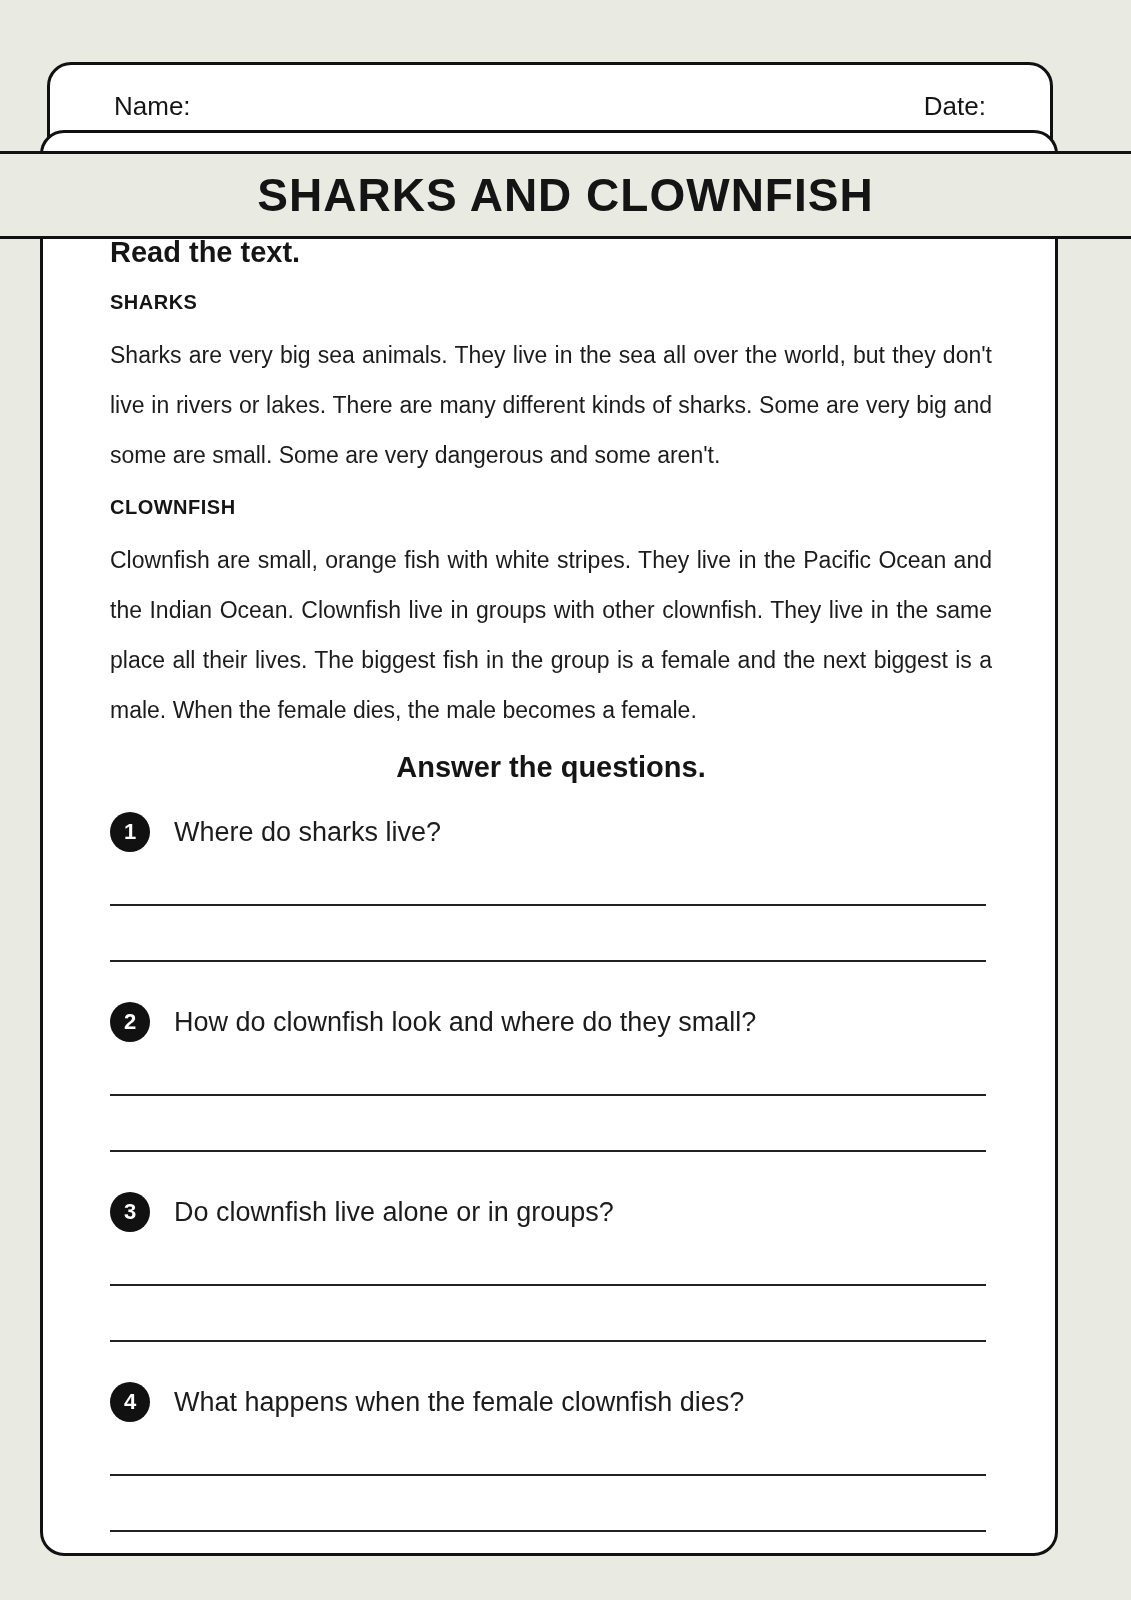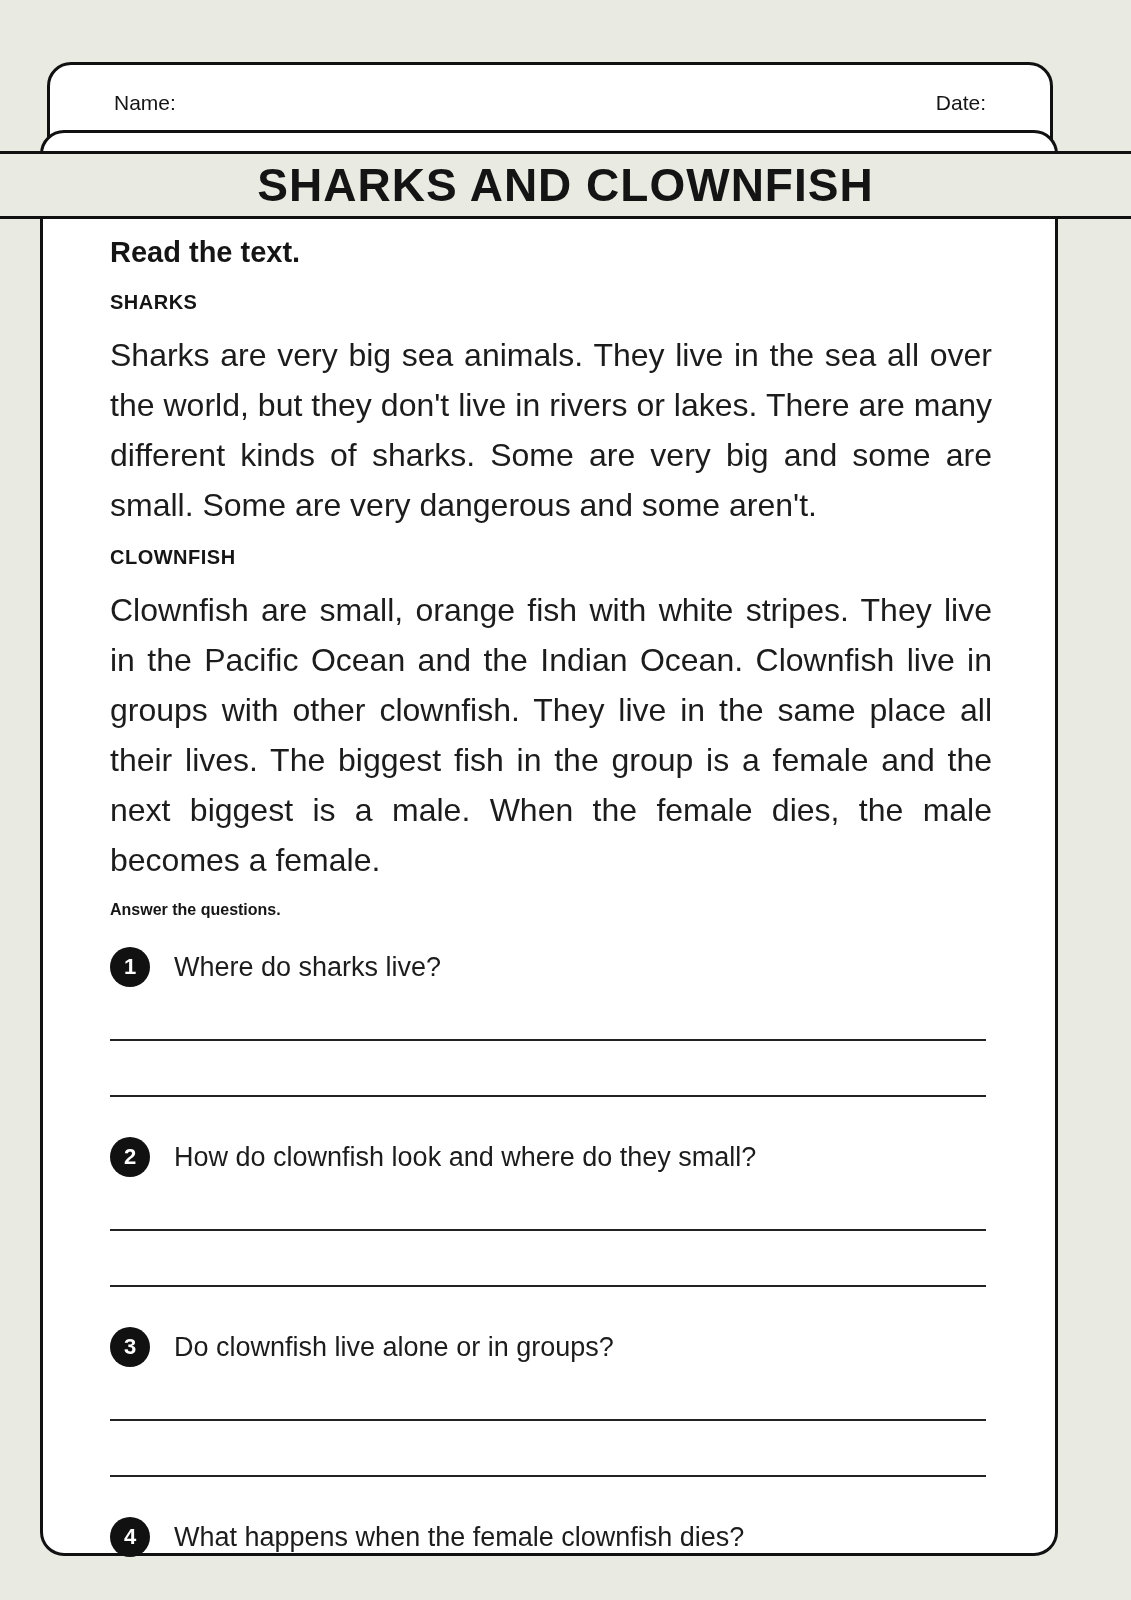--- a/index.html
+++ b/index.html
@@ -15,40 +15,40 @@
   .name-date-box {
     position: absolute;
     left: 47px; top: 62px;
     width: 1006px; height: 104px;
     background: #ffffff;
     border: 3px solid #111;
     border-radius: 24px;
     display: flex;
     justify-content: space-between;
     padding: 26px 64px 0 64px;
-    font-size: 21px;
+    font-size: 26px;
     z-index: 1;
   }
 
   
   .main-box {
     position: absolute;
     left: 40px; top: 130px;
     width: 1018px; height: 1426px;
     background: #ffffff;
     border: 3px solid #111;
     border-radius: 24px;
     z-index: 2;
   }
 
   
   .title-band {
     position: absolute;
     left: 0; top: 151px;
-    width: 1131px; height: 68px;
+    width: 1131px; height: 88px;
     background: #e9ebe2;
     border-top: 3px solid #111;
     border-bottom: 3px solid #111;
     display: flex;
     align-items: center;
     justify-content: center;
     z-index: 3;
   }
   .title {
     font-size: 46px;
@@ -69,31 +69,32 @@
     font-weight: bold;
     margin-bottom: 22px;
   }
   .section-heading {
     font-size: 20px;
     font-weight: bold;
     letter-spacing: 0.5px;
     margin-bottom: 16px;
   }
   .paragraph {
-    font-size: 32px;
+    font-size: 23px;
     line-height: 50px;
     text-align: justify;
     margin-bottom: 16px;
     color: #1c1c1c;
   }
   .answer-instruction {
-    font-size: 16px;
+    font-size: 29px;
     font-weight: bold;
     margin-top: 14px;
     margin-bottom: 28px;
+    text-align: center;
   }
   .question {
     display: flex;
     align-items: center;
     gap: 24px;
     margin-top: 6px;
   }
   .q-badge {
     width: 40px; height: 40px;
     min-width: 40px;

